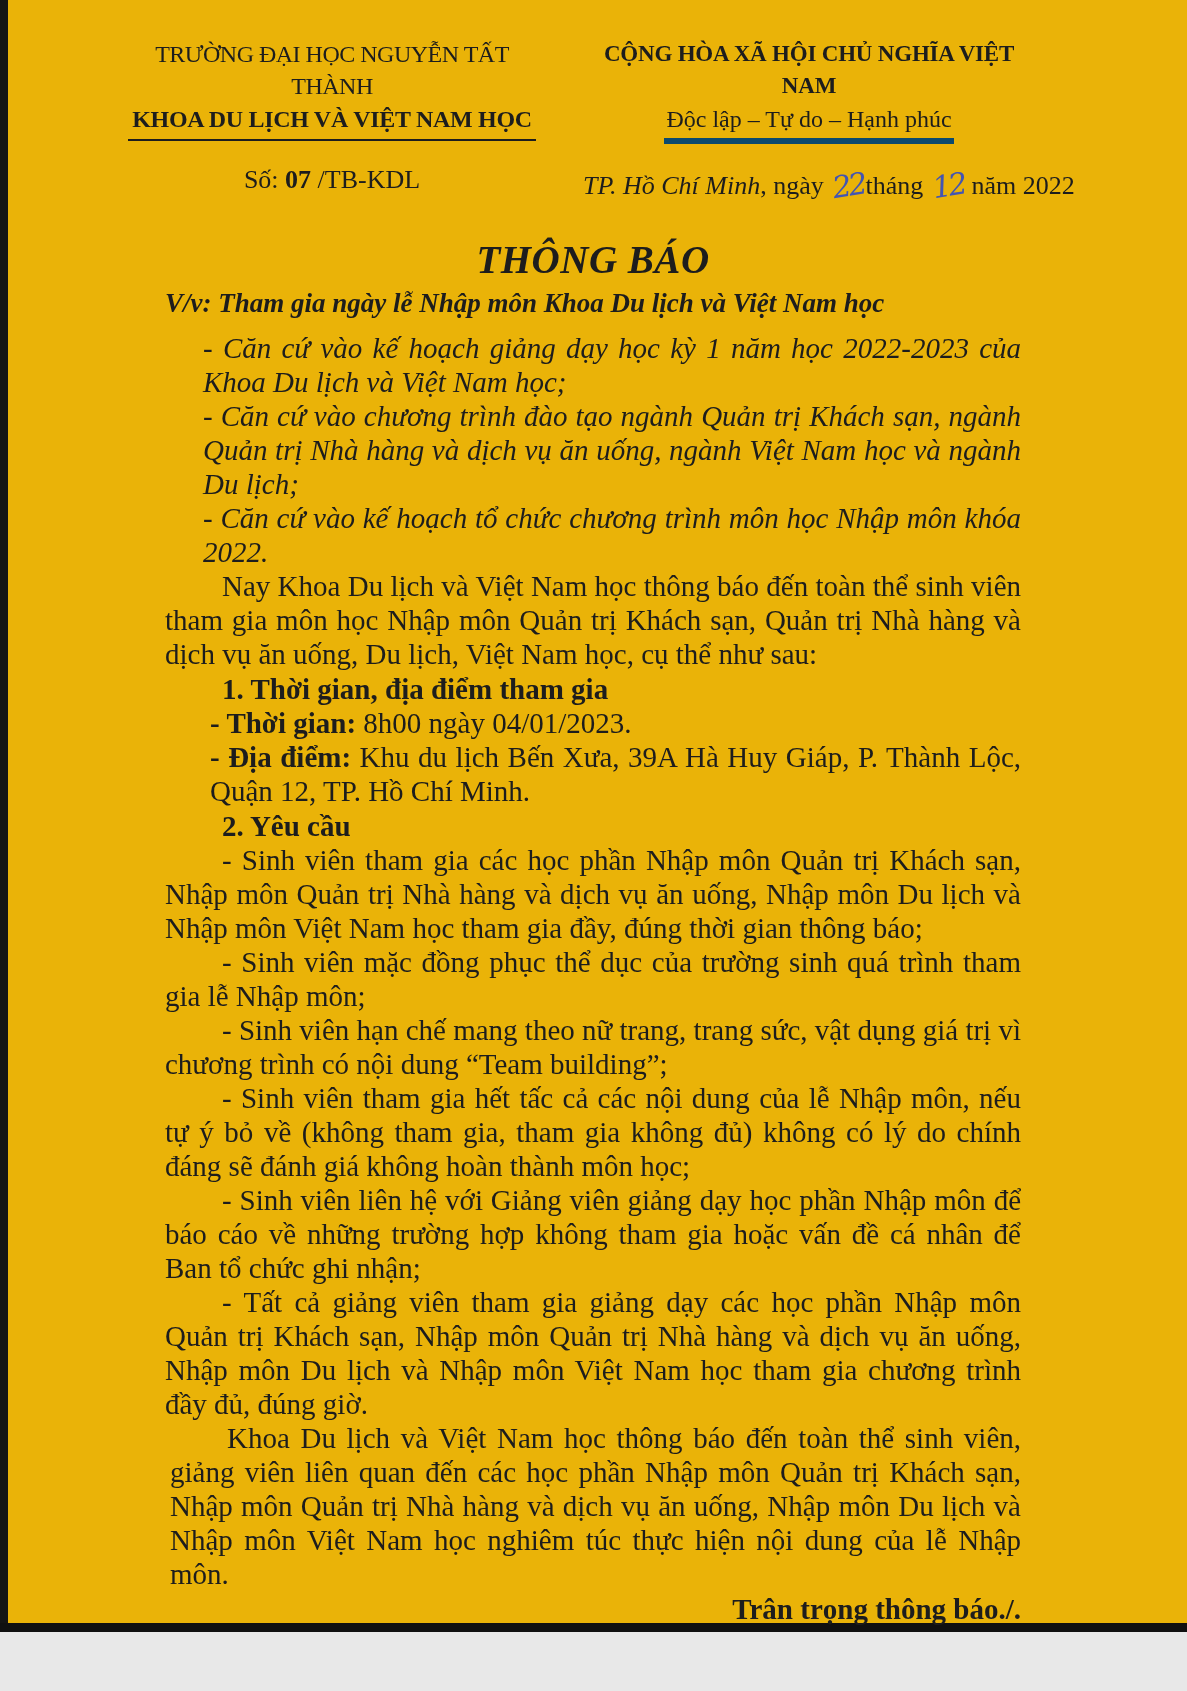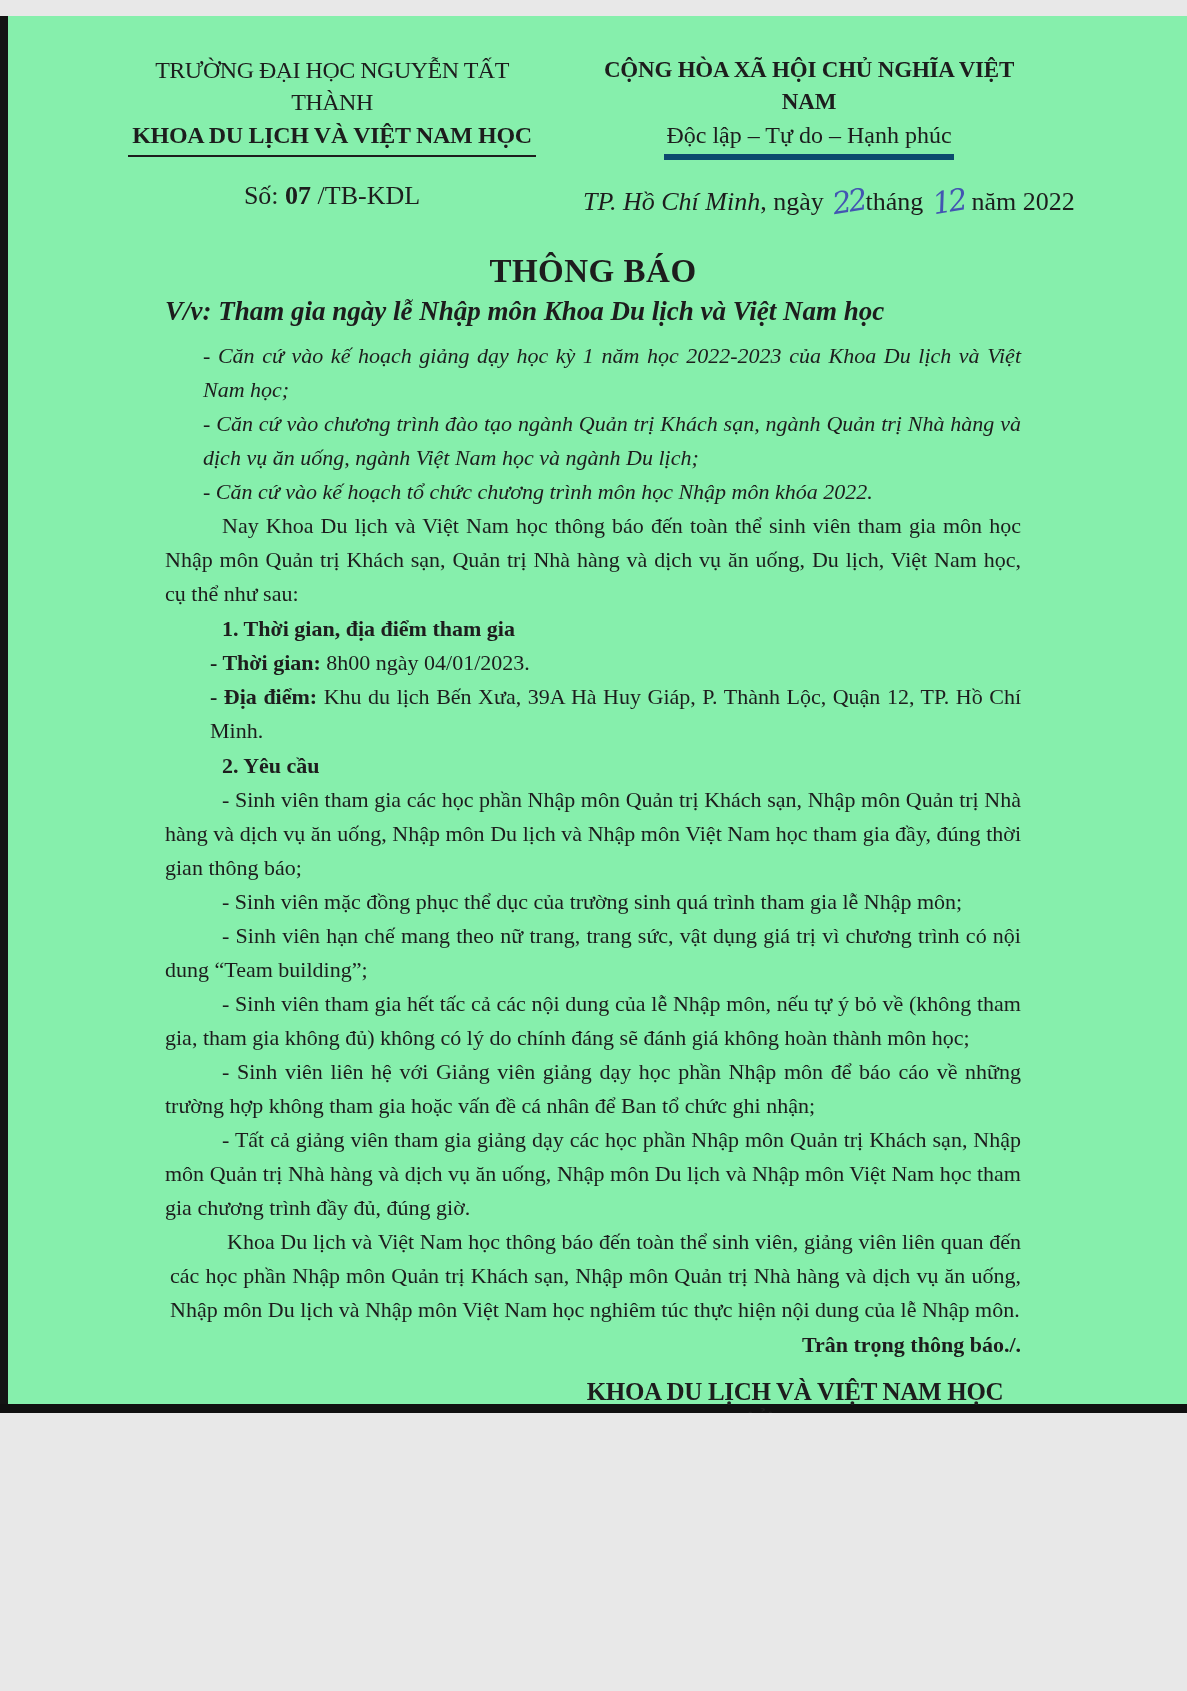--- a/index.html
+++ b/index.html
@@ -1,23 +1,23 @@
 <!DOCTYPE html>
 <html><head>
 <meta charset="utf-8">
 <style>
   html,body{margin:0;padding:0;background:#e8e8e8;}
   .page{
     position:relative;
-    width:1187px;height:1397px;
-    background:#86efac;
+    width:1187px;height:1632px;
+    background:#eab308;
     font-family:"Liberation Serif","DejaVu Serif",serif;
     color:#1d1d1d;
     overflow:hidden;
-    margin:16px auto;
+    margin:0 auto;
   }
   .scan-edge-left{position:absolute;left:0;top:0;width:8px;height:1691px;background:#141414;}
   .scan-edge-bottom{position:absolute;left:0;bottom:0;width:1187px;height:9px;background:#101010;}
 
   .content{position:absolute;left:165px;top:38px;width:856px;}
 
   
   .header{display:flex;justify-content:space-between;margin-left:-42px;width:912px;}
   .header-left{width:418px;text-align:center;}
   .header-right{width:452px;text-align:center;}
@@ -32,25 +32,25 @@
   .dateline{margin-top:22px;font-size:26px;white-space:nowrap;}
   .dateline .place{font-style:italic;}
   .hand-digit{
     color:#4355b2;font-size:30px;font-style:italic;
     display:inline-block;transform:rotate(-9deg) translateY(2px);
     font-family:"DejaVu Serif","Liberation Serif",serif;
     letter-spacing:-3px;margin:0 1px 0 2px;
   }
 
   
-  .title{margin-top:36px;text-align:center;font-size:33px;font-weight:bold;letter-spacing:0.5px;}
+  .title{margin-top:36px;text-align:center;font-size:39px;font-weight:bold;letter-spacing:0.5px;font-style:italic;}
   .subject{margin-top:6px;font-size:27px;font-weight:bold;font-style:italic;}
 
   
-  .body-text{margin-top:12px;font-size:22px;line-height:34px;text-align:justify;}
+  .body-text{margin-top:12px;font-size:29px;line-height:34px;text-align:justify;}
   .body-text p{margin:0;}
   .preamble p{font-style:italic;padding-left:38px;}
   p.indent{text-indent:57px;}
   p.sec-heading{font-weight:bold;text-indent:57px;text-align:left;margin-top:1px;}
   p.labeled{padding-left:45px;}
   p.labeled .lbl{font-weight:bold;}
   p.closing{padding-left:5px;text-indent:57px;}
   p.signoff{margin-top:1px;text-indent:4px;text-align:right;font-weight:bold;}
 
   

